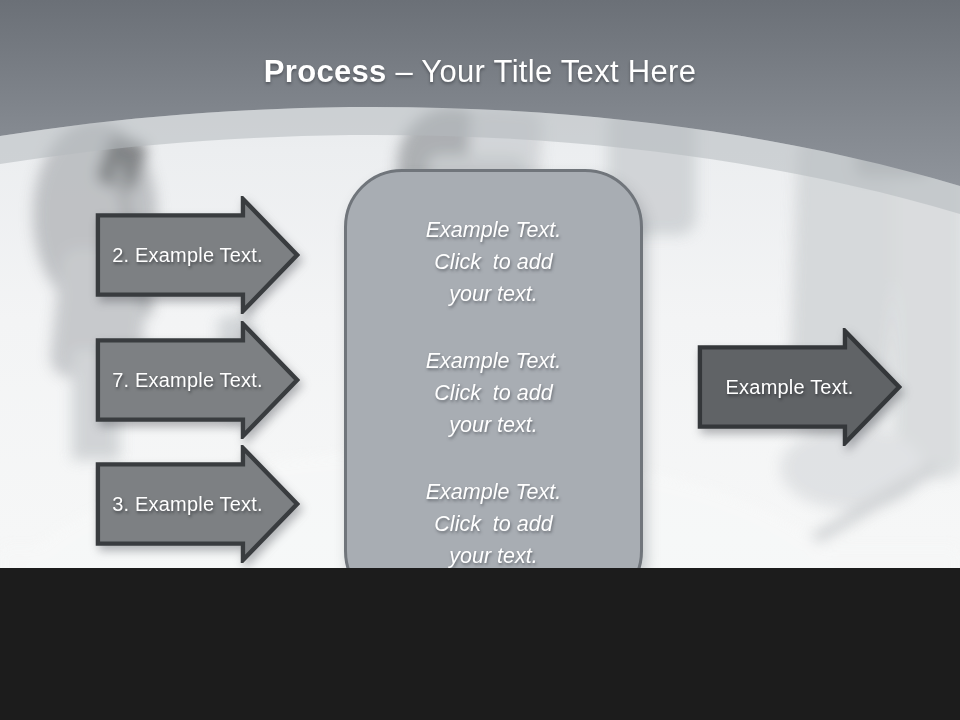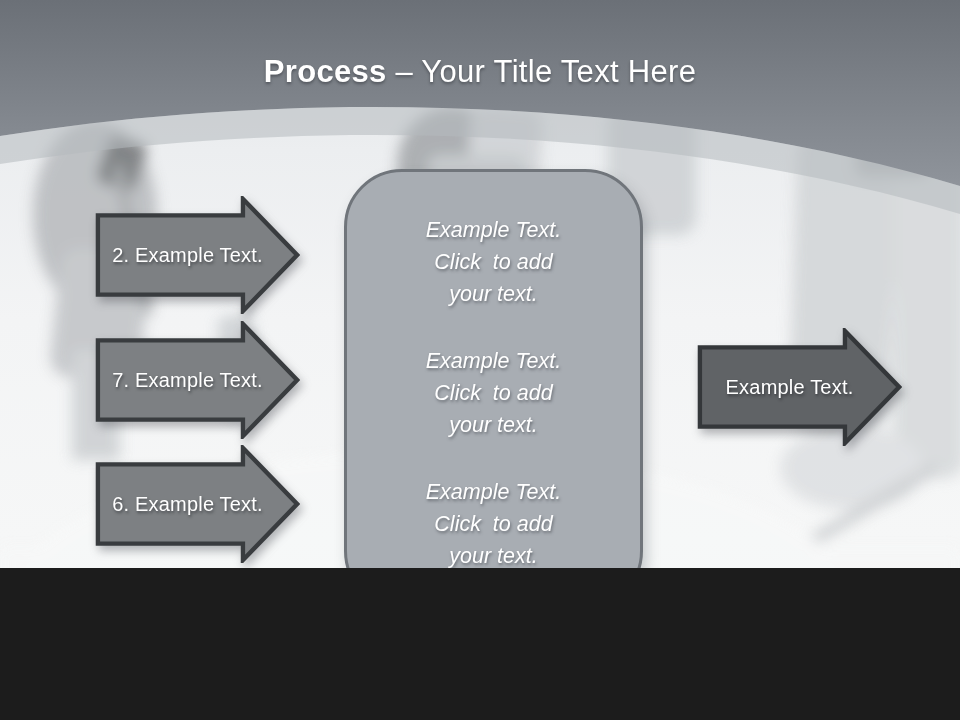--- a/index.html
+++ b/index.html
@@ -112,21 +112,21 @@
     <svg viewBox="0 0 212 122">
       <path d="M3,20 H153 V3 L209,61 L153,119 V102 H3 Z" fill="#7d8083" stroke="#393c3f" stroke-width="4.5"></path>
     </svg>
     <span class="arrow-label">7. Example Text.</span>
   </div>
 
   <div class="arrow arrow-3">
     <svg viewBox="0 0 212 122">
       <path d="M3,20 H153 V3 L209,61 L153,119 V102 H3 Z" fill="#7d8083" stroke="#393c3f" stroke-width="4.5"></path>
     </svg>
-    <span class="arrow-label">6. Example Text.</span>
+    <span class="arrow-label">3. Example Text.</span>
   </div>
 
   <div class="panel">
     <p class="panel-block">Example Text.
 Click  to add
 your text.</p>
     <p class="panel-block">Example Text.
 Click  to add
 your text.</p>
     <p class="panel-block">Example Text.

